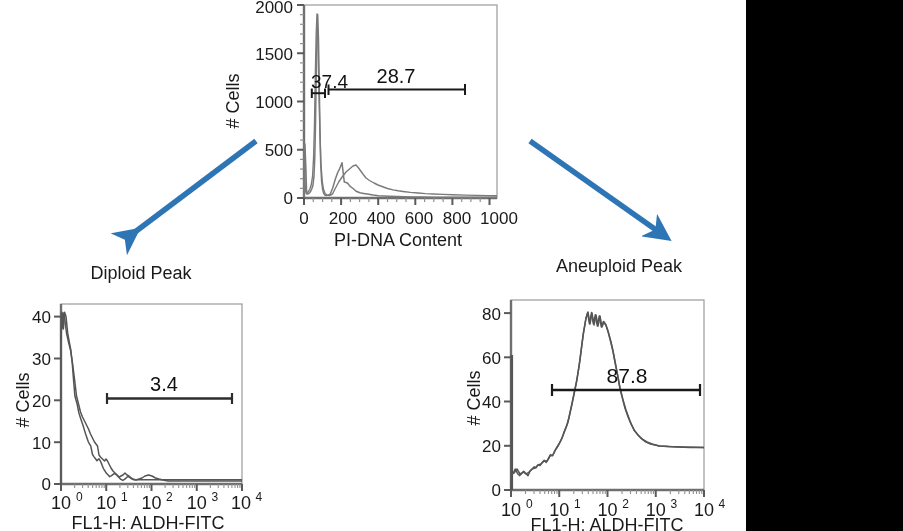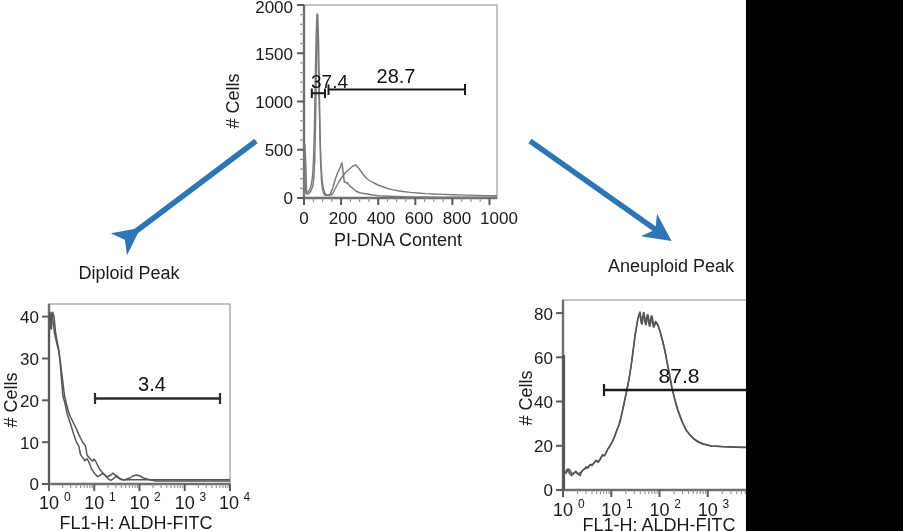--- a/index.html
+++ b/index.html
@@ -131,21 +131,21 @@
         <path d="M5,0 L0,2.5 L5,5 L3.6,2.5 Z" fill="#2e75b6"></path>
       </marker>
       <marker id="arrowhead-right" markerWidth="5" markerHeight="5" refX="2.2" refY="2.5" orient="auto" markerUnits="strokeWidth">
         <path d="M0,0 L5,2.5 L0,5 L1.4,2.5 Z" fill="#2e75b6"></path>
       </marker>
     </defs>
     <line x1="256" y1="141" x2="131" y2="235" stroke="#2e75b6" stroke-width="5.5" marker-end="url(#arrowhead-left)"></line>
     <line x1="530" y1="141" x2="659" y2="232" stroke="#2e75b6" stroke-width="5.5" marker-end="url(#arrowhead-right)"></line>
   </svg>
 
-  <div class="panel" style="left:0px;top:255px;width:260px;height:276px;">
+  <div class="panel" style="left:12px;top:255px;width:260px;height:276px;">
     <svg width="260" height="276" viewBox="0 0 260 276">
       <text class="panel-title" x="129" y="24" text-anchor="middle" font-size="18">Diploid Peak</text>
 
       <rect x="49" y="49" width="181" height="180" fill="#ffffff" stroke="#9a9a9a" stroke-width="1.2"></rect>
       <line x1="49" y1="49" x2="49" y2="229" stroke="#6f6f6f" stroke-width="2.4"></line>
       <line x1="49" y1="229" x2="230" y2="229" stroke="#6f6f6f" stroke-width="2.4"></line>
 
       <g>
         <line x1="42" y1="229" x2="49" y2="229" stroke="#5a5a5a" stroke-width="2"></line>
         <line x1="42" y1="187.2" x2="49" y2="187.2" stroke="#5a5a5a" stroke-width="2"></line>
@@ -230,21 +230,21 @@
 
       <g>
         <line x1="95" y1="143.5" x2="220" y2="143.5" stroke="#2c2c2c" stroke-width="2.4"></line>
         <line x1="95" y1="138" x2="95" y2="149" stroke="#2c2c2c" stroke-width="2.2"></line>
         <line x1="220" y1="138" x2="220" y2="149" stroke="#2c2c2c" stroke-width="2.2"></line>
       </g>
       <text class="gate-label" x="152" y="136" text-anchor="middle" font-size="20">3.4</text>
     </svg>
   </div>
 
-  <div class="panel" style="left:516px;top:248px;width:280px;height:283px;">
+  <div class="panel" style="left:464px;top:248px;width:280px;height:283px;">
     <svg width="280" height="283" viewBox="0 0 280 283">
       <text class="panel-title" x="155" y="24" text-anchor="middle" font-size="18">Aneuploid Peak</text>
 
       <rect x="47" y="52" width="193" height="190" fill="#ffffff" stroke="#9a9a9a" stroke-width="1.2"></rect>
       <line x1="47" y1="52" x2="47" y2="242" stroke="#6f6f6f" stroke-width="2.4"></line>
       <line x1="47" y1="242" x2="240" y2="242" stroke="#6f6f6f" stroke-width="2.4"></line>
 
       <g>
         <line x1="40" y1="242" x2="47" y2="242" stroke="#5a5a5a" stroke-width="2"></line>
         <line x1="40" y1="197.8" x2="47" y2="197.8" stroke="#5a5a5a" stroke-width="2"></line>

